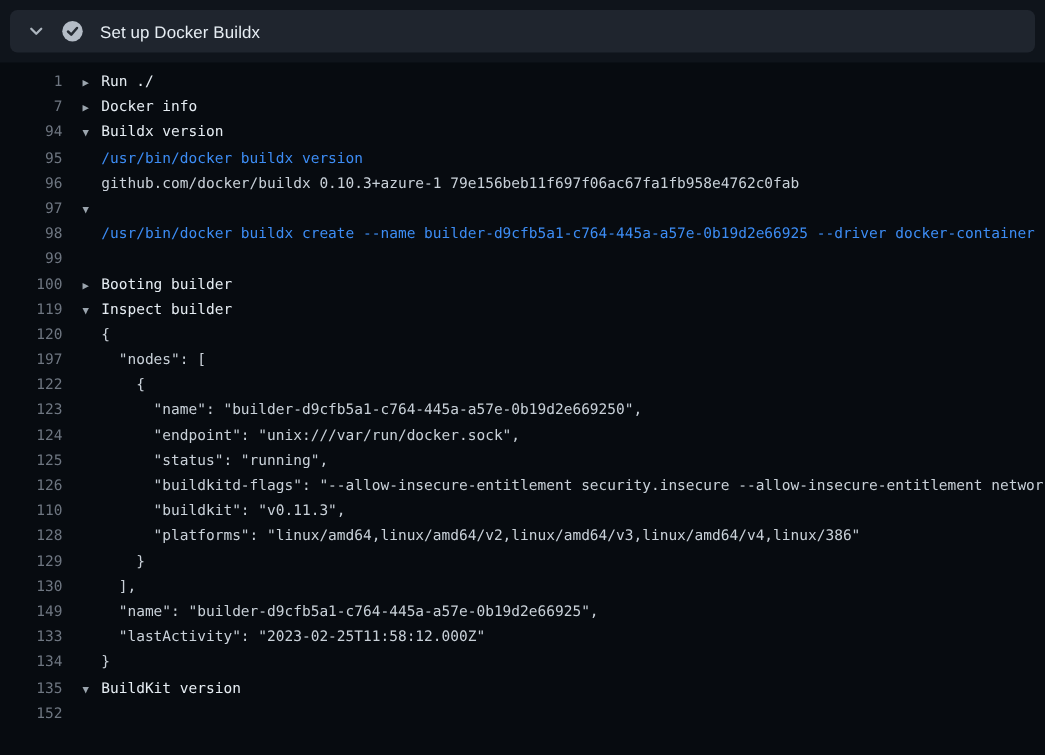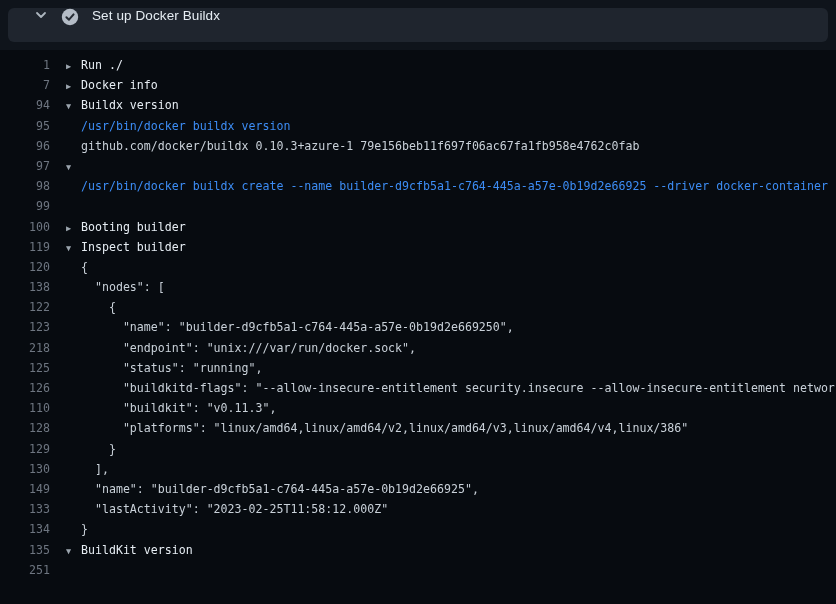--- a/index.html
+++ b/index.html
@@ -11,21 +11,21 @@
   html,body{margin:0;padding:0}
   body{
     width:836px;height:604px;overflow:hidden;position:relative;
     background:var(--log-bg);
     font-family:"Liberation Sans",sans-serif;
   }
   .band{position:absolute;top:0;left:0;width:836px;height:50px;background:var(--band-bg)}
   .pill{
     position:absolute;top:8px;left:8px;width:820px;height:34px;
     background:var(--pill-bg);border-radius:6px;
-    display:flex;align-items:flex-start;padding:0 24px;cursor:pointer;
+    display:flex;align-items:center;padding:0 12px;cursor:pointer;
   }
   .chev{flex:none;display:flex;align-items:center;margin-left:2px}
   .status{flex:none;display:flex;align-items:center;margin-left:13px}
   .step-title{
     margin-left:13px;font-size:13.5px;font-weight:500;color:var(--title);
     letter-spacing:.1px;
   }
   .log{
     position:absolute;top:50px;left:0;width:836px;padding-top:5px;
     font-family:"DejaVu Sans Mono",monospace;font-size:11.6px;line-height:20.2px;
@@ -65,28 +65,28 @@
     <div class="row group"><span class="num">7</span><span class="gapc"></span><span class="marker">▶</span><span class="txt group-closed">Docker info</span></div>
     <div class="row group"><span class="num">94</span><span class="gapc"></span><span class="marker">▼</span><span class="txt group-open">Buildx version</span></div>
     <div class="row"><span class="num">95</span><span class="gapc"></span><span class="marker"></span><span class="txt command">/usr/bin/docker buildx version</span></div>
     <div class="row"><span class="num">96</span><span class="gapc"></span><span class="marker"></span><span class="txt output">github.com/docker/buildx 0.10.3+azure-1 79e156beb11f697f06ac67fa1fb958e4762c0fab</span></div>
     <div class="row group"><span class="num">97</span><span class="gapc"></span><span class="marker">▼</span></div>
     <div class="row"><span class="num">98</span><span class="gapc"></span><span class="marker"></span><span class="txt command">/usr/bin/docker buildx create --name builder-d9cfb5a1-c764-445a-a57e-0b19d2e66925 --driver docker-container</span></div>
     <div class="row"><span class="num">99</span><span class="gapc"></span><span class="marker"></span></div>
     <div class="row group"><span class="num">100</span><span class="gapc"></span><span class="marker">▶</span><span class="txt group-closed">Booting builder</span></div>
     <div class="row group"><span class="num">119</span><span class="gapc"></span><span class="marker">▼</span><span class="txt group-open">Inspect builder</span></div>
     <div class="row"><span class="num">120</span><span class="gapc"></span><span class="marker"></span><span class="txt output">{</span></div>
-    <div class="row"><span class="num">138</span><span class="gapc"></span><span class="marker"></span><span class="txt output">  "nodes": [</span></div>
+    <div class="row"><span class="num">197</span><span class="gapc"></span><span class="marker"></span><span class="txt output">  "nodes": [</span></div>
     <div class="row"><span class="num">122</span><span class="gapc"></span><span class="marker"></span><span class="txt output">    {</span></div>
     <div class="row"><span class="num">123</span><span class="gapc"></span><span class="marker"></span><span class="txt output">      "name": "builder-d9cfb5a1-c764-445a-a57e-0b19d2e669250",</span></div>
-    <div class="row"><span class="num">218</span><span class="gapc"></span><span class="marker"></span><span class="txt output">      "endpoint": "unix:///var/run/docker.sock",</span></div>
+    <div class="row"><span class="num">124</span><span class="gapc"></span><span class="marker"></span><span class="txt output">      "endpoint": "unix:///var/run/docker.sock",</span></div>
     <div class="row"><span class="num">125</span><span class="gapc"></span><span class="marker"></span><span class="txt output">      "status": "running",</span></div>
     <div class="row"><span class="num">126</span><span class="gapc"></span><span class="marker"></span><span class="txt output">      "buildkitd-flags": "--allow-insecure-entitlement security.insecure --allow-insecure-entitlement network</span></div>
     <div class="row"><span class="num">110</span><span class="gapc"></span><span class="marker"></span><span class="txt output">      "buildkit": "v0.11.3",</span></div>
     <div class="row"><span class="num">128</span><span class="gapc"></span><span class="marker"></span><span class="txt output">      "platforms": "linux/amd64,linux/amd64/v2,linux/amd64/v3,linux/amd64/v4,linux/386"</span></div>
     <div class="row"><span class="num">129</span><span class="gapc"></span><span class="marker"></span><span class="txt output">    }</span></div>
     <div class="row"><span class="num">130</span><span class="gapc"></span><span class="marker"></span><span class="txt output">  ],</span></div>
     <div class="row"><span class="num">149</span><span class="gapc"></span><span class="marker"></span><span class="txt output">  "name": "builder-d9cfb5a1-c764-445a-a57e-0b19d2e66925",</span></div>
     <div class="row"><span class="num">133</span><span class="gapc"></span><span class="marker"></span><span class="txt output">  "lastActivity": "2023-02-25T11:58:12.000Z"</span></div>
     <div class="row"><span class="num">134</span><span class="gapc"></span><span class="marker"></span><span class="txt output">}</span></div>
     <div class="row group"><span class="num">135</span><span class="gapc"></span><span class="marker">▼</span><span class="txt group-open">BuildKit version</span></div>
-    <div class="row"><span class="num">251</span><span class="gapc"></span><span class="marker"></span></div>
+    <div class="row"><span class="num">152</span><span class="gapc"></span><span class="marker"></span></div>
   </div>
 
 </body></html>

